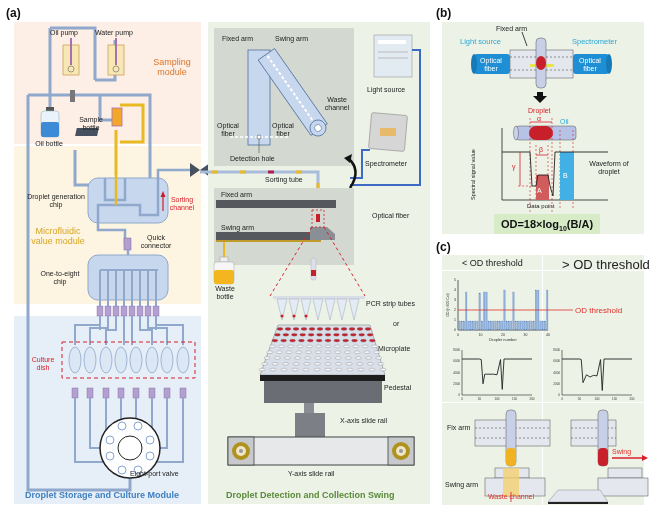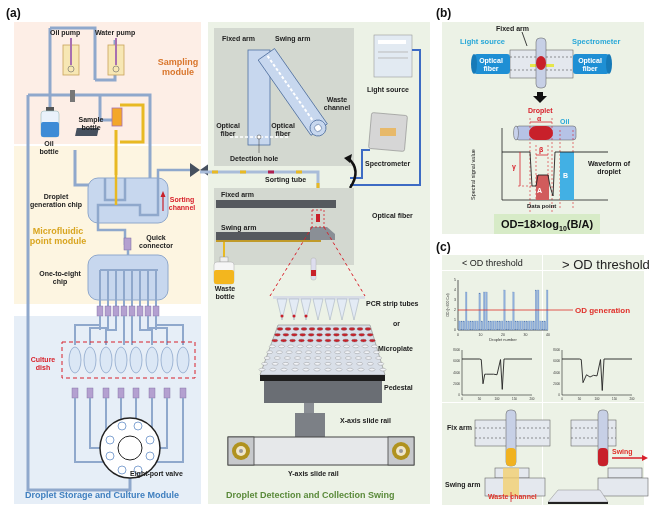--- a/index.html
+++ b/index.html
@@ -1,18 +1,18 @@
 <!DOCTYPE html>
 <html><head>
 <meta charset="utf-8">
 <style>
   html,body{margin:0;padding:0;background:#fff;}
   body{width:650px;height:511px;position:relative;overflow:hidden;font-family:"Liberation Sans",sans-serif;}
   .abs{position:absolute;}
-  .lbl{position:absolute;font-size:7px;font-weight:bold;color:#222;line-height:1.15;text-align:center;white-space:nowrap;}
+  .lbl{position:absolute;font-size:7px;font-weight:normal;color:#222;line-height:1.15;text-align:center;white-space:nowrap;}
   .panel-letter{position:absolute;font-size:12px;font-weight:bold;color:#111;}
   .mod-title{position:absolute;font-size:9px;font-weight:bold;white-space:nowrap;}
   svg text{font-family:"Liberation Sans",sans-serif;}
 </style>
 </head>
 <body>
 
 <div class="panel-letter" style="left:6px;top:6px;">(a)</div>
 
 <div class="abs" style="left:14px;top:22px;width:187px;height:122px;background:#fdeee6;"></div>
@@ -148,26 +148,26 @@
       <circle cx="110" cy="456" r="4"></circle>
         <circle cx="150" cy="456" r="4"></circle>
       <circle cx="122" cy="470" r="4"></circle>
         <circle cx="138" cy="470" r="4"></circle>
     </g>
   </g>
 </svg>
 
 <div class="lbl" style="left:50px;top:29px;">Oil pump</div>
 <div class="lbl" style="left:95px;top:29px;">Water pump</div>
-<div class="lbl" style="left:153px;top:57px;width:50px;white-space:normal;font-size:9px;color:#d9762c;">Sampling module</div>
+<div class="lbl" style="left:147px;top:57px;width:50px;white-space:normal;font-size:9px;color:#d9762c;">Sampling module</div>
 <div class="lbl" style="left:35px;top:140px;width:28px;white-space:normal;">Oil bottle</div>
 <div class="lbl" style="left:75px;top:116px;width:32px;white-space:normal;">Sample bottle</div>
 <div class="lbl" style="left:26px;top:193px;width:60px;white-space:normal;">Droplet generation chip</div>
 <div class="lbl" style="left:166px;top:196px;width:32px;white-space:normal;color:#d8202a;">Sorting channel</div>
-<div class="lbl" style="left:28px;top:226px;width:60px;white-space:normal;font-size:9px;color:#d9a520;">Microfluidic point module</div>
+<div class="lbl" style="left:28px;top:226px;width:60px;white-space:normal;font-size:9px;color:#d9a520;">Microfluidic value module</div>
 <div class="lbl" style="left:136px;top:234px;width:40px;white-space:normal;">Quick connector</div>
 <div class="lbl" style="left:35px;top:270px;width:50px;white-space:normal;">One-to-eight chip</div>
 <div class="lbl" style="left:28px;top:356px;width:30px;white-space:normal;color:#d8202a;">Culture dish</div>
 <div class="lbl" style="left:130px;top:470px;">Eight-port valve</div>
 <div class="mod-title" style="left:25px;top:490px;color:#3f7fbf;">Droplet Storage and Culture Module</div>
 
 <div class="abs" style="left:208px;top:22px;width:222px;height:482px;background:#ecf2e6;"></div>
 <div class="abs" style="left:214px;top:28px;width:140px;height:138px;background:#d3d8d0;"></div>
 
 <svg class="abs" style="left:200px;top:0;" width="232" height="511">
@@ -552,21 +552,21 @@
       <text x="167" y="130" font-size="3" text-anchor="middle" fill="#333">100</text>
       <text x="184.5" y="130" font-size="3" text-anchor="middle" fill="#333">150</text>
       <text x="202" y="130" font-size="3" text-anchor="middle" fill="#333">200</text>
       <text x="130" y="126" font-size="3" text-anchor="end" fill="#333">0</text>
       <text x="130" y="114.75" font-size="3" text-anchor="end" fill="#333">2000</text>
       <text x="130" y="103.5" font-size="3" text-anchor="end" fill="#333">4000</text>
       <text x="130" y="92.25" font-size="3" text-anchor="end" fill="#333">6000</text>
       <text x="130" y="81" font-size="3" text-anchor="end" fill="#333">8000</text>
     </g>
 </svg>
-<div class="lbl" style="left:575px;top:306px;color:#e0302a;font-size:8px;">OD generation</div>
+<div class="lbl" style="left:575px;top:306px;color:#e0302a;font-size:8px;">OD threshold</div>
 
 <svg class="abs" style="left:430px;top:402px;" width="220" height="110">
 
   <rect x="45" y="18" width="75" height="26" fill="#e4e8ee" stroke="#666" stroke-width="0.6"></rect>
   <line x1="45" y1="26" x2="120" y2="26" stroke="#333" stroke-dasharray="2,2" stroke-width="0.5"></line>
   <line x1="45" y1="36" x2="120" y2="36" stroke="#333" stroke-dasharray="2,2" stroke-width="0.5"></line>
   <rect x="76" y="8" width="10" height="56" rx="4" fill="#c7d0e6" stroke="#555" stroke-width="0.5"></rect>
   <rect x="76" y="46" width="10" height="18" rx="4" fill="#f0b220"></rect>
   <rect x="65" y="66" width="34" height="10" fill="#e4e8ee" stroke="#666" stroke-width="0.6"></rect>
   <rect x="55" y="76" width="60" height="18" fill="#e4e8ee" stroke="#666" stroke-width="0.6"></rect>

